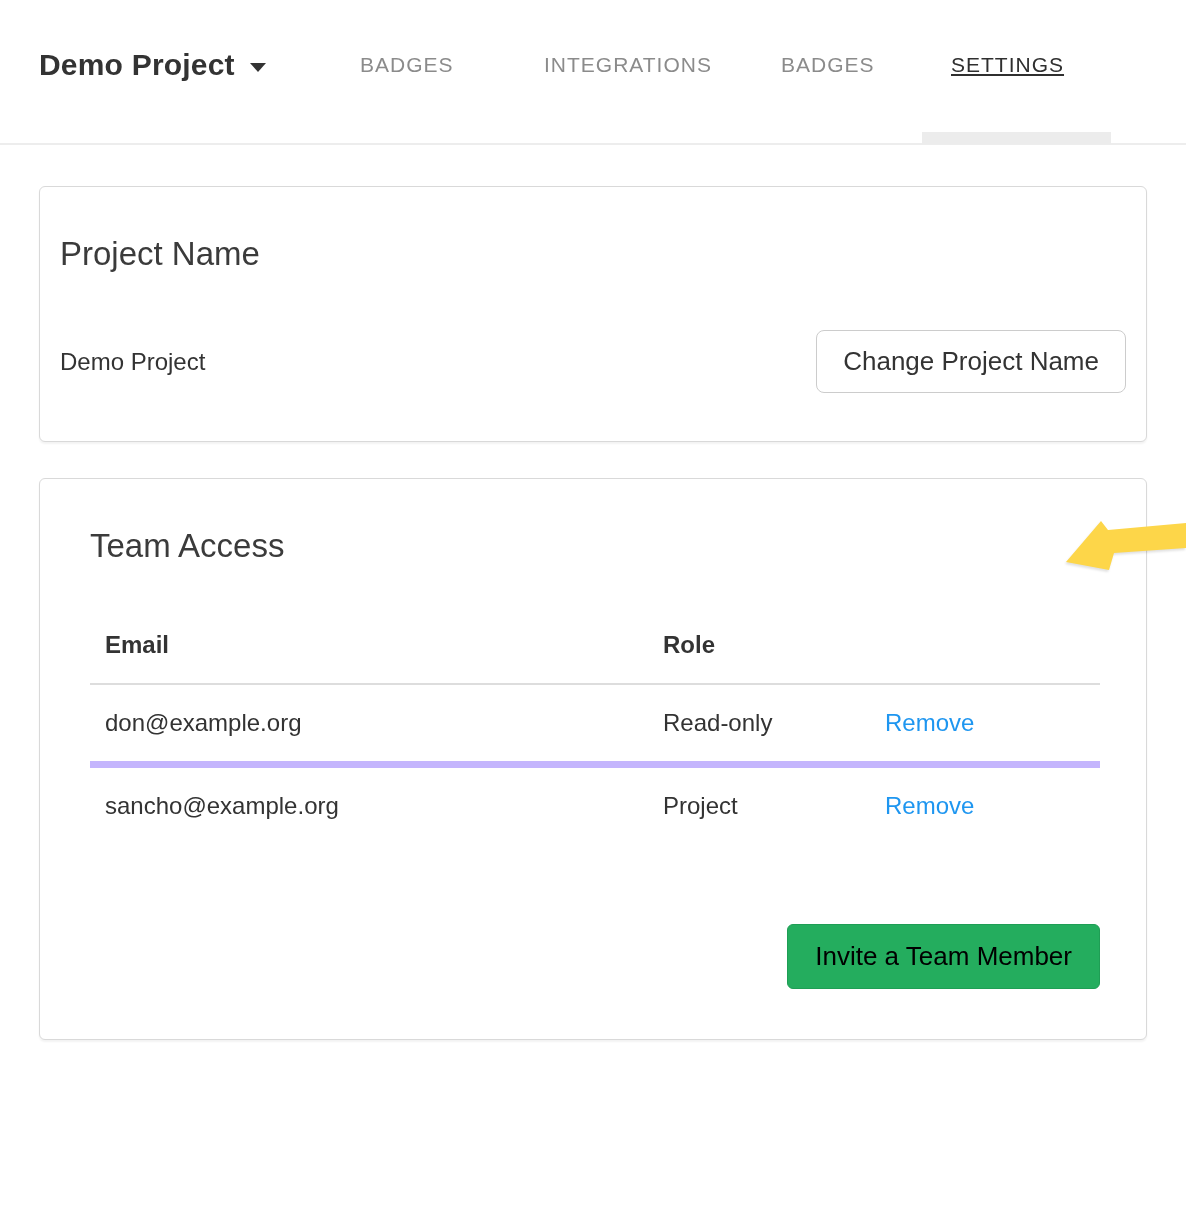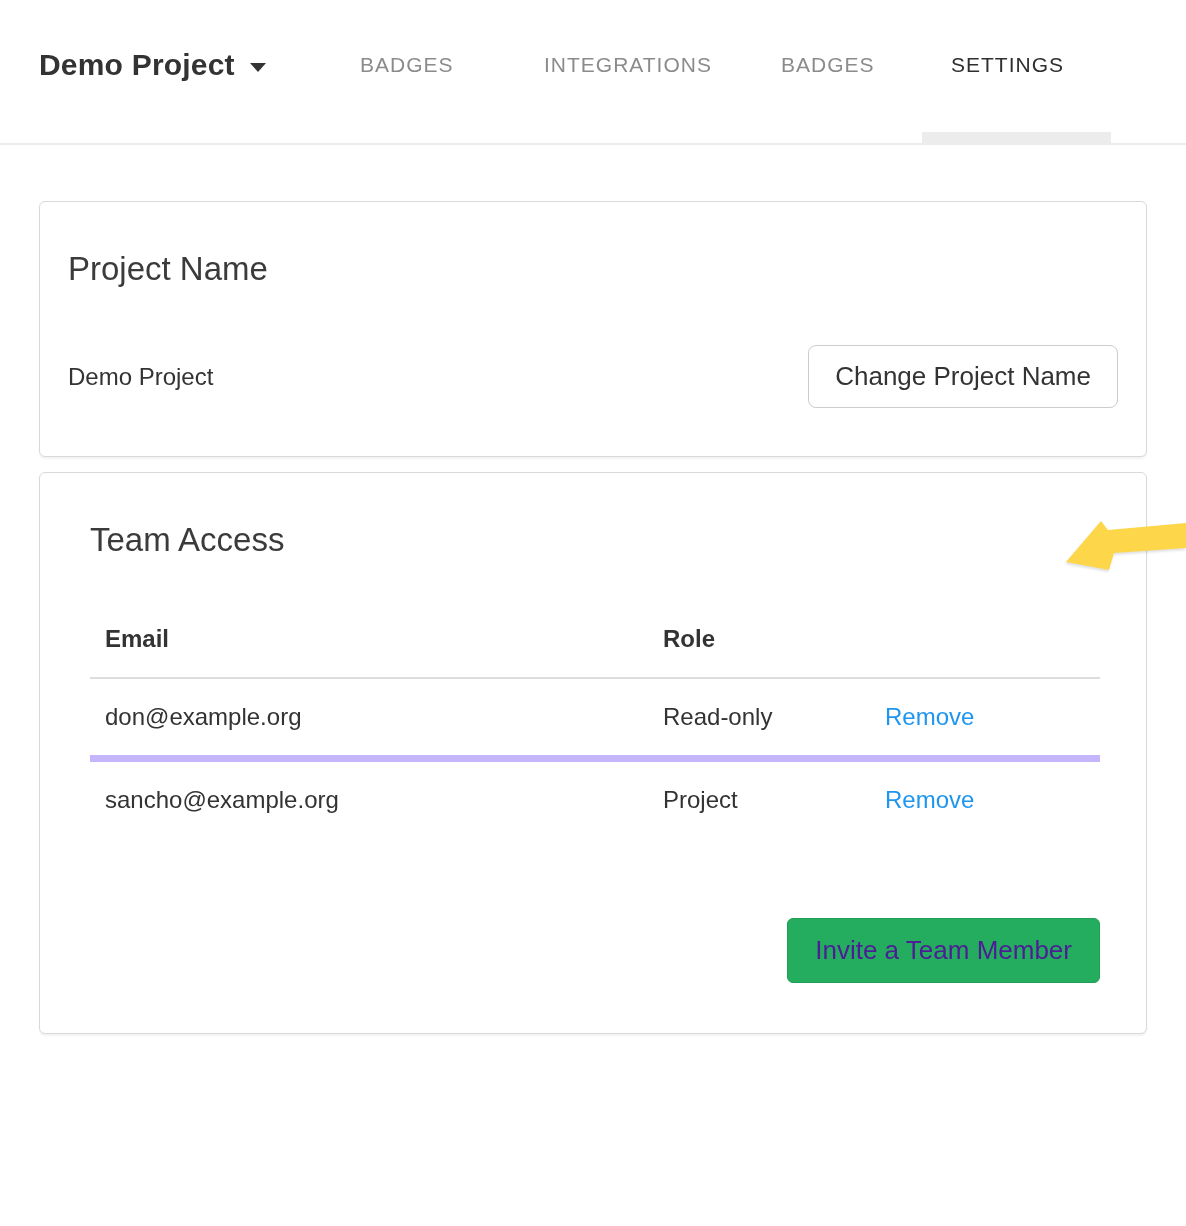--- a/index.html
+++ b/index.html
@@ -43,21 +43,21 @@
     font-size: 21px;
     letter-spacing: 1px;
     color: #8b8b8b;
     text-decoration: none;
     cursor: pointer;
   }
   .nav-link.active { color: #2f2f2f; }
   .nav-checks       { left: 360px; }
   .nav-integrations { left: 544px; }
   .nav-badges       { left: 781px; }
-  .nav-settings     { left: 951px; }
+  .nav-settings     { left: 951px; text-decoration: underline; }
   .active-tab-indicator {
     position: absolute;
     left: 922px; top: 132px;
     width: 189px; height: 12px;
     background: #ececec;
   }
 
   
   .card {
     margin: 0 39px;
@@ -67,22 +67,22 @@
     box-shadow: 0 2px 2px rgba(0,0,0,0.05);
   }
   .card-title {
     font-size: 33px;
     font-weight: 400;
     color: #3b3b3b;
     line-height: 38px;
     margin: 0;
   }
   .card-project-name {
-    margin-top: 56px;
-    padding: 48px 28px;
+    margin-top: 41px;
+    padding: 48px 20px;
   }
   .name-row {
     margin-top: 57px;
     display: flex;
     justify-content: space-between;
     align-items: center;
   }
   .current-name { font-size: 24px; color: #333333; }
   .btn-outline {
     background: #ffffff;
@@ -90,21 +90,21 @@
     border-radius: 8px;
     font-family: "Liberation Sans", sans-serif;
     font-size: 26px;
     color: #333333;
     padding: 15px 26px;
     cursor: pointer;
   }
 
   .card-team-access {
     position: relative;
-    margin-top: 15px;
+    margin-top: 36px;
     padding: 48px 50px 50px 50px;
   }
 
   
   table.team-table {
     width: 1010px;
     margin-top: 46px;
     border-collapse: collapse;
     font-size: 24px;
     color: #333333;
@@ -132,21 +132,21 @@
 
   .invite-row {
     margin-top: 80px;
     width: 1010px;
     text-align: right;
   }
   .btn-success {
     background: #24ad5e;
     border: 1px solid #1f9e55;
     border-radius: 6px;
-    color: #4c1d95;
+    color: #000000;
     font-family: "Liberation Sans", sans-serif;
     font-size: 26px;
     padding: 16px 27px;
     cursor: pointer;
   }
 
   
   .annotation-arrow {
     position: absolute;
     left: 1056px; top: 512px;

